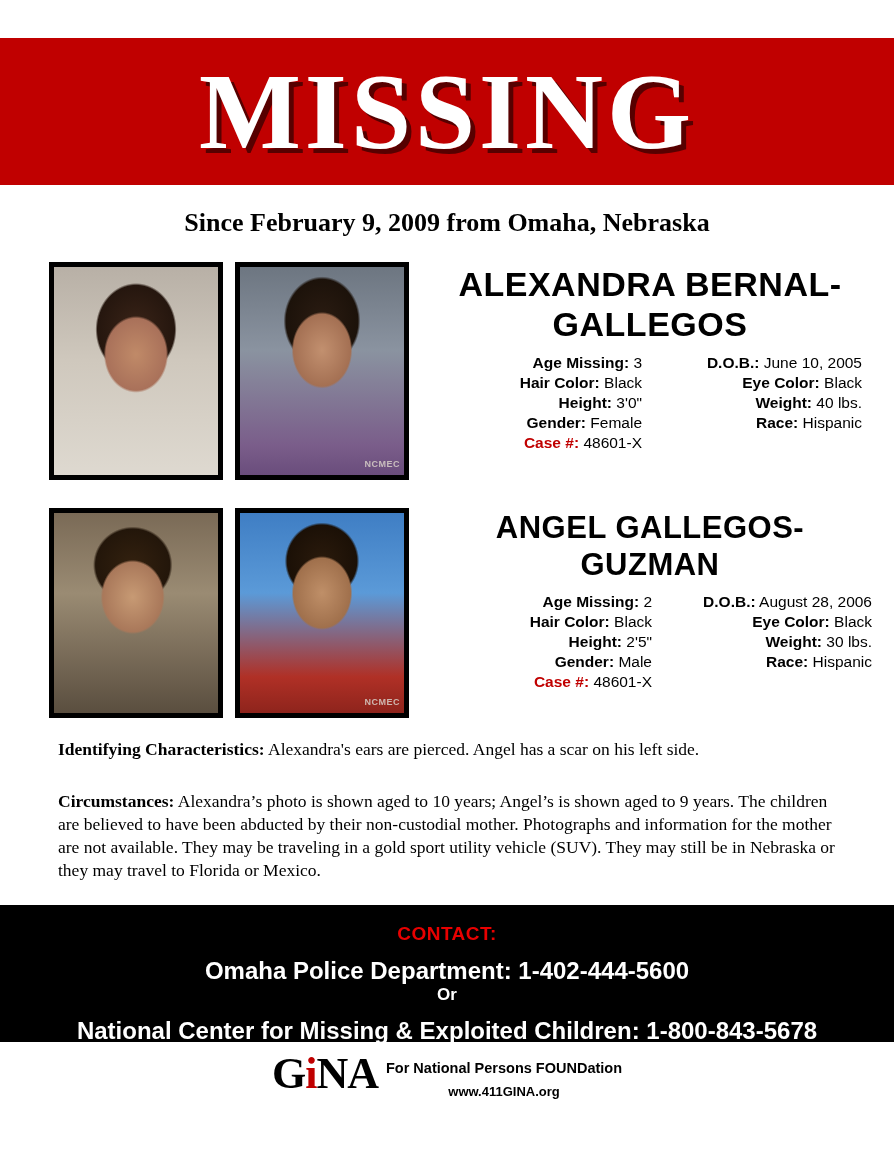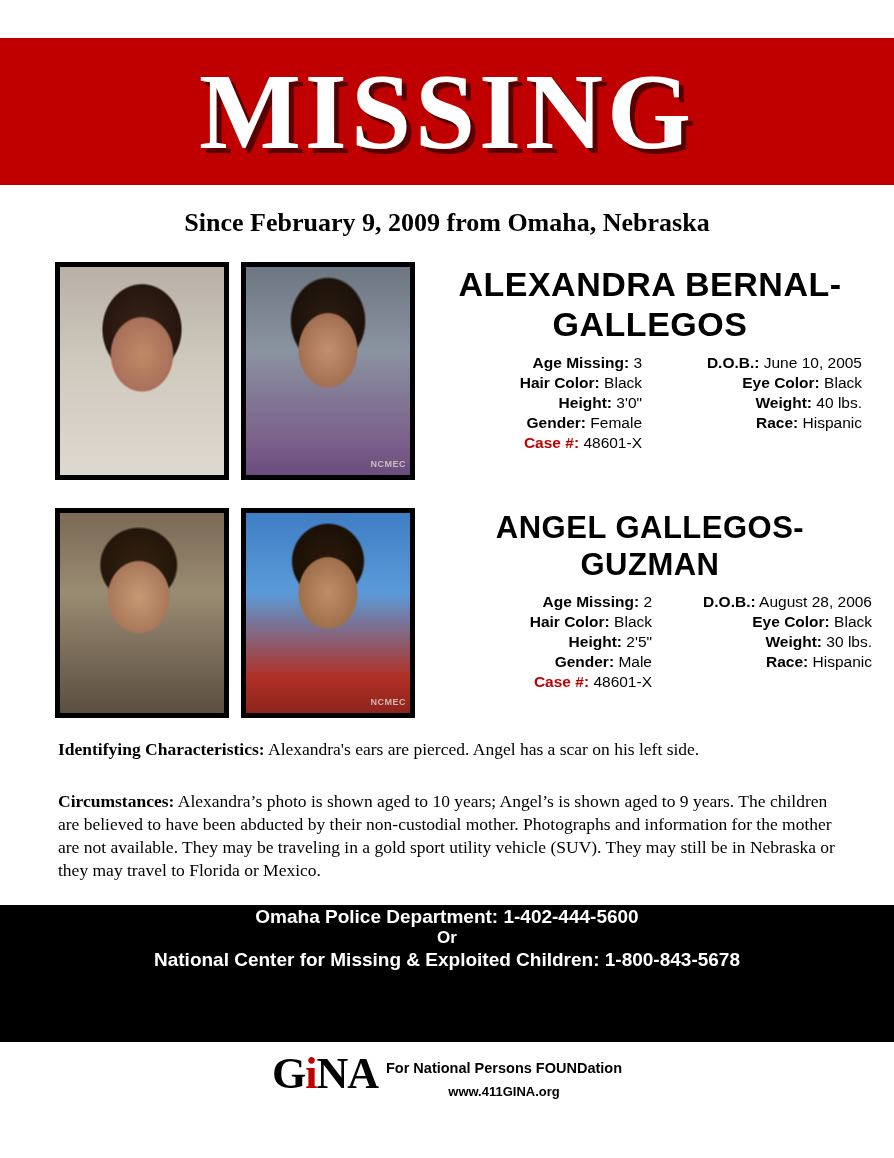--- a/index.html
+++ b/index.html
@@ -61,21 +61,21 @@
   .child-block {
     position: absolute;
     left: 0;
     width: 894px;
   }
   #child-0 { top: 262px; height: 240px; }
   #child-1 { top: 508px; height: 232px; }
 
   .photo-row {
     position: absolute;
-    left: 55px;
+    left: 49px;
     top: 0;
     display: flex;
     gap: 12px;
   }
   .photo-frame {
     border: 5px solid #000000;
     width: 174px;
     height: 218px;
     box-sizing: border-box;
     overflow: hidden;
@@ -190,22 +190,22 @@
   .contact-title {
     color: #e80000;
     font-weight: bold;
     font-size: 19px;
     padding-top: 18px;
     letter-spacing: 0.5px;
   }
   .contact-line {
     color: #ffffff;
     font-weight: bold;
-    font-size: 19px;
-    margin-top: 1px;
+    font-size: 24px;
+    margin-top: 12px;
   }
   .contact-or {
     color: #ffffff;
     font-weight: bold;
     font-size: 17px;
     margin-top: 0;
   }
 
   
   .footer {
@@ -369,20 +369,21 @@
 
   <div class="para-block" id="identifying">
     <span class="para-lead">Identifying Characteristics:</span><span> Alexandra's ears are pierced.  Angel has a scar on his left side.</span>
   </div>
 
   <div class="para-block" id="circumstances">
     <span class="para-lead">Circumstances:</span><span> Alexandra’s photo is shown aged to 10 years; Angel’s is shown aged to 9 years.  The children are believed to have been abducted by their non-custodial mother. Photographs and information for the mother are not available. They may be traveling in a gold sport utility vehicle (SUV). They may still be in Nebraska or they may travel to Florida or Mexico.</span>
   </div>
 
   <div class="contact-bar">
+    <div class="contact-title">CONTACT:</div>
     <div class="contact-line">Omaha Police Department: 1-402-444-5600</div>
     <div class="contact-or">Or</div>
     <div class="contact-line">National Center for Missing &amp; Exploited Children:  1-800-843-5678</div>
   </div>
 
   <div class="footer">
     <div class="logo-gina"><span>G</span><span class="dot-i">i</span><span>NA</span></div>
     <div class="footer-right">
       <div class="footer-tag">For National Persons FOUNDation</div>
       <div class="footer-url">www.411GINA.org</div>

